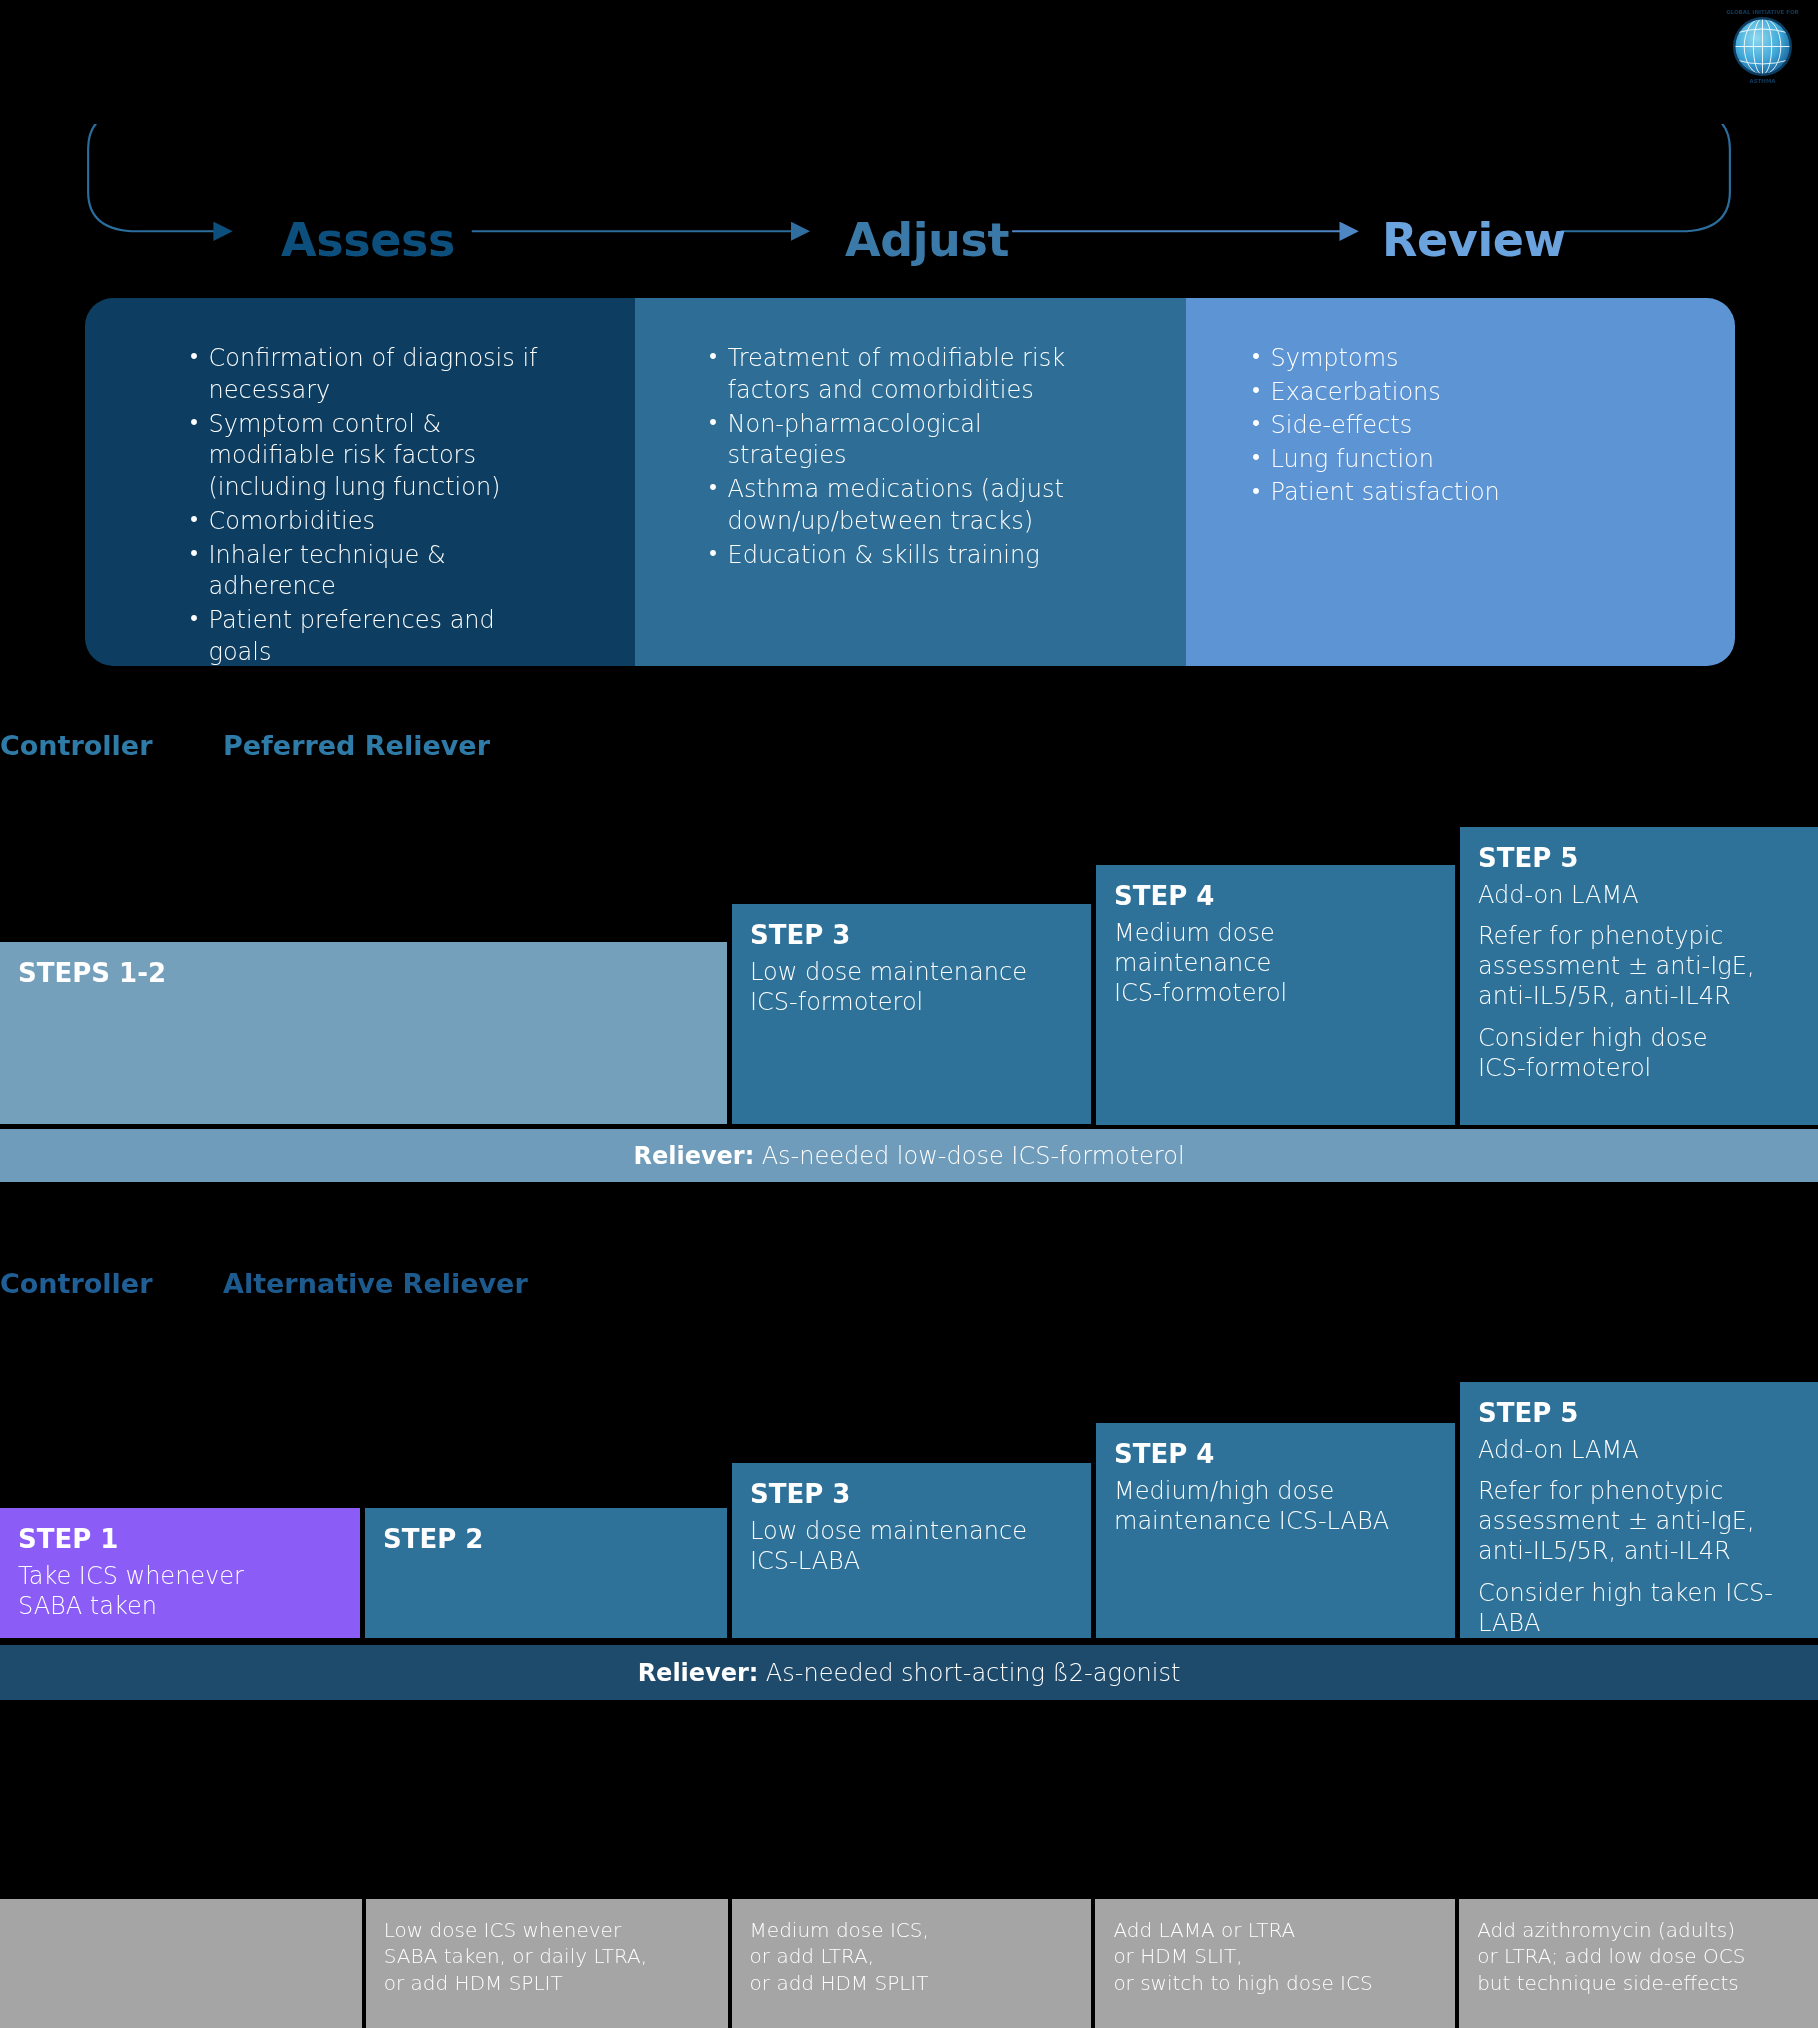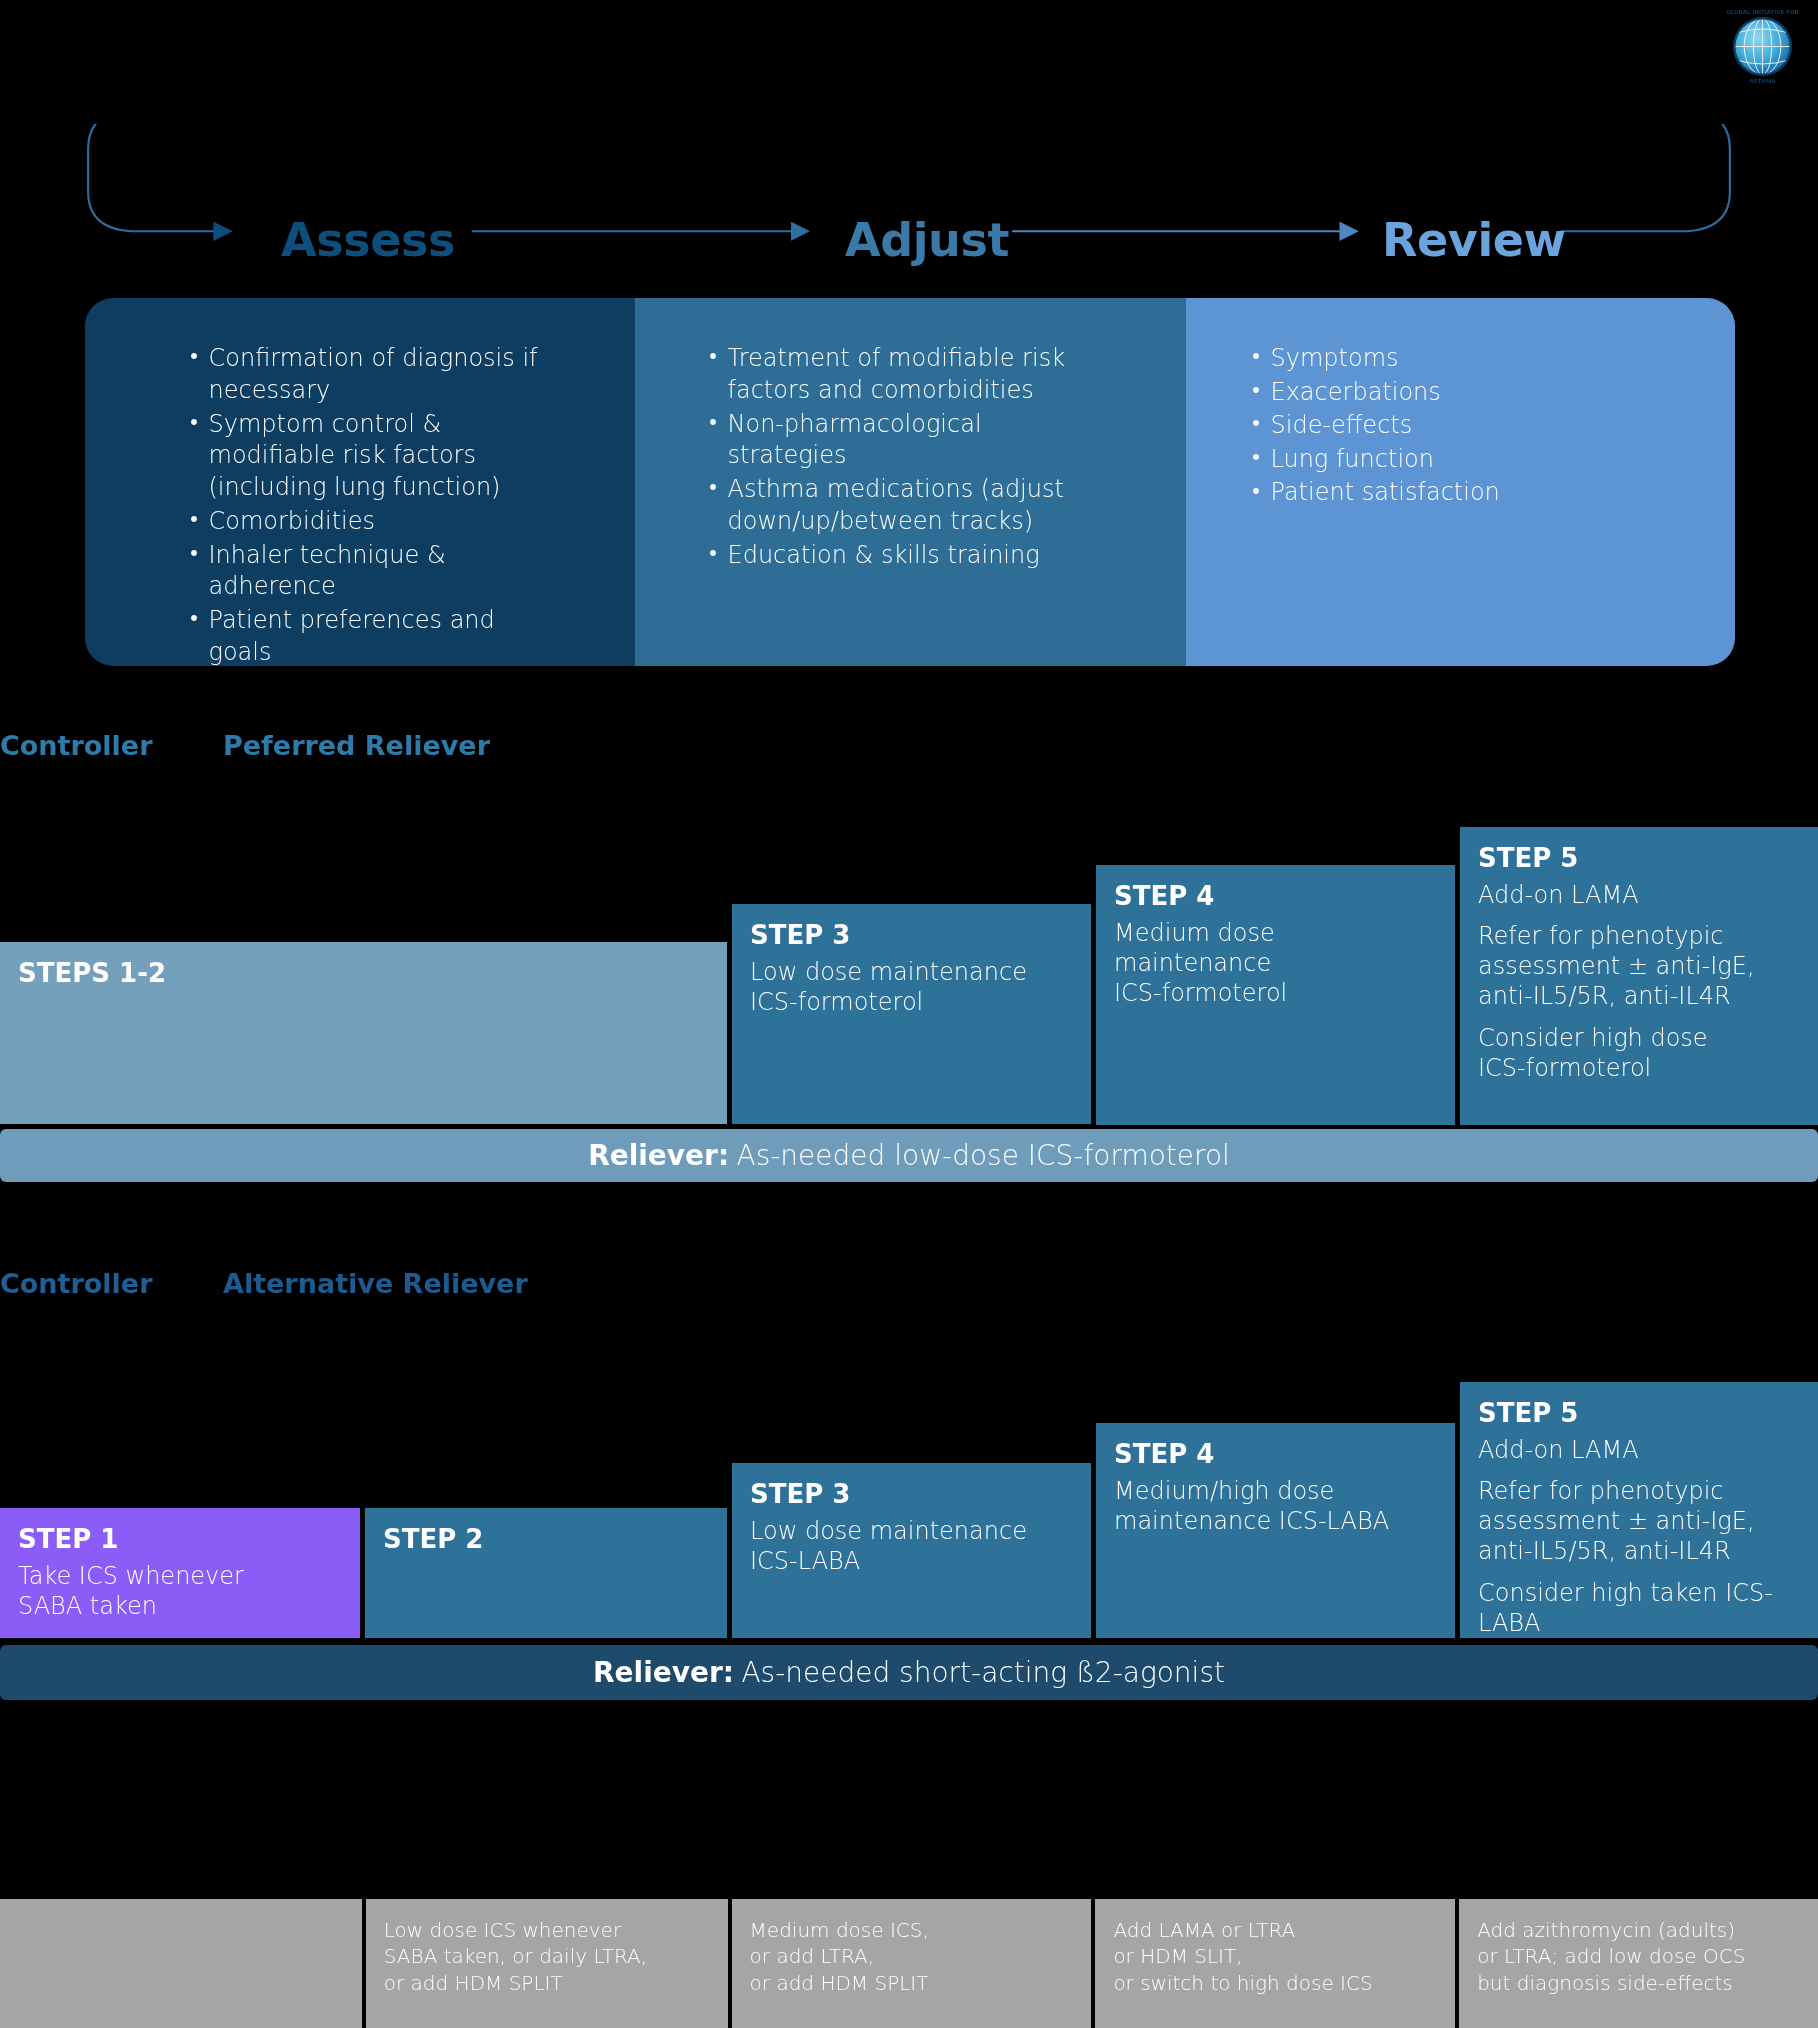--- a/index.html
+++ b/index.html
@@ -110,23 +110,22 @@
 
   
   .reliever-bar {
     position: absolute;
     left: 0;
     width: 1818px;
     display: flex;
     align-items: center;
     justify-content: center;
     color: #ffffff;
-    font-size: 28px;
+    font-size: 24px;
     font-weight: 300;
-    border-radius: 6px;
   }
   .reliever-bar b { font-weight: 700; margin-right: 7.4px; }
 
   
   .other-row {
     position: absolute;
     left: 0; top: 1899px;
     width: 1818px; height: 129px;
     display: flex;
   }
@@ -318,17 +317,17 @@
 SABA taken, or daily LTRA,
 or add HDM SPLIT</div>
     <div class="other-cell" style="width:364px;">Medium dose ICS,
 or add LTRA,
 or add HDM SPLIT</div>
     <div class="other-cell" style="width:364px;">Add LAMA or LTRA
 or HDM SLIT,
 or switch to high dose ICS</div>
     <div class="other-cell" style="width:359px;">Add azithromycin (adults)
 or LTRA; add low dose OCS
-but diagnosis side-effects</div>
+but technique side-effects</div>
   </div>
 
 </div>
 
 
 </body></html>

